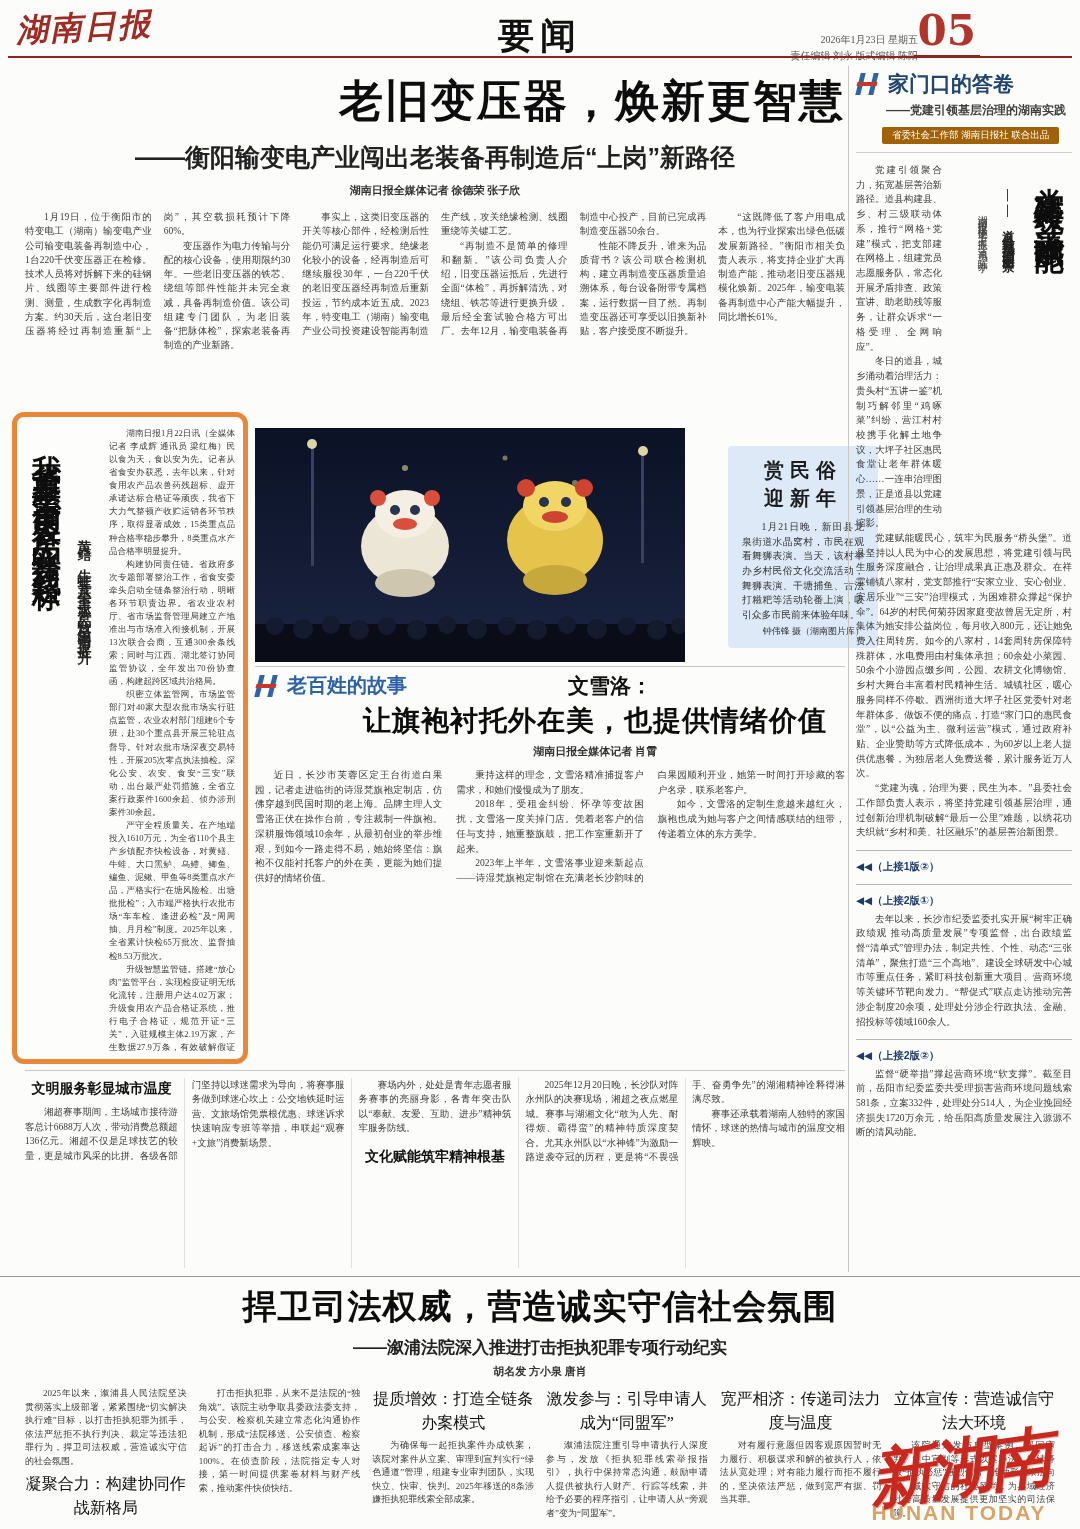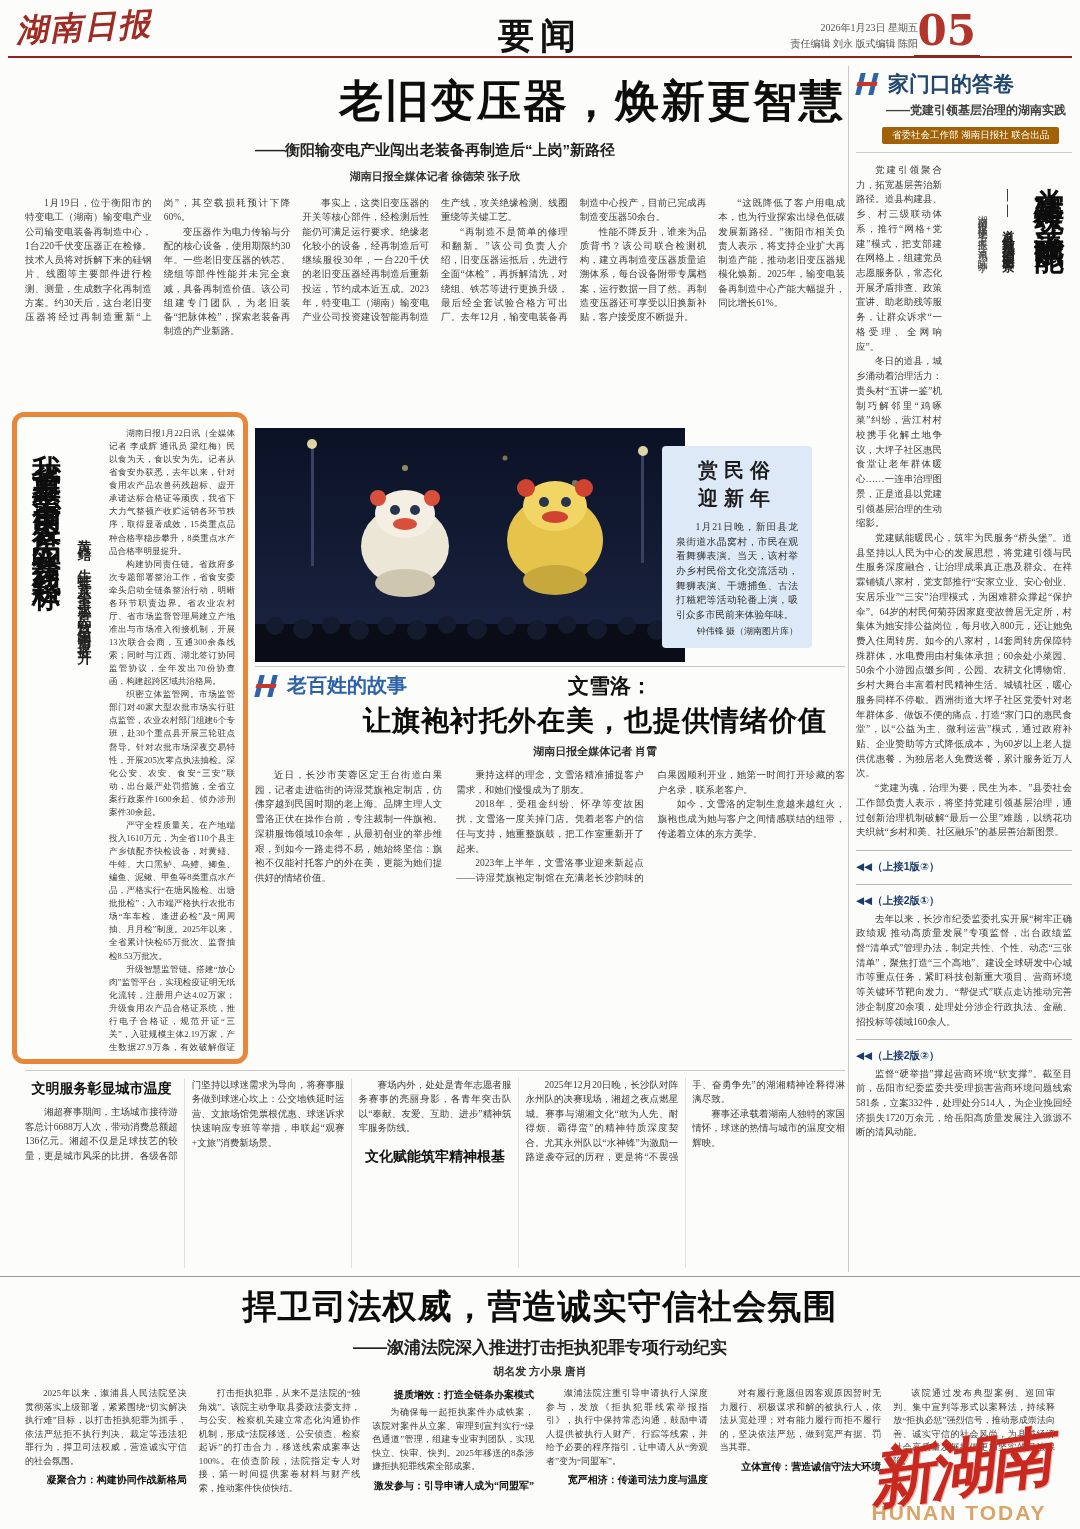--- a/index.html
+++ b/index.html
@@ -3,46 +3,46 @@
 <meta charset="utf-8">
 <style>
   html,body{margin:0;padding:0;background:#e8e6e2;}
   #paper{position:relative;width:1080px;height:1529px;margin:0 auto;background:#fcfcfa;
          font-family:"Liberation Serif","DejaVu Serif",serif;color:#222;overflow:hidden;}
   
   .masthead{position:absolute;left:16px;top:6px;font-size:32px;font-weight:bold;font-style:italic;
             color:#9e2c24;transform:rotate(-3deg);letter-spacing:2px;}
   .section-title{position:absolute;left:0;right:0;top:12px;text-align:center;font-size:36px;
             font-weight:900;letter-spacing:6px;font-family:"Liberation Serif",serif;color:#111;}
-  .dateblock{position:absolute;right:162px;top:20px;text-align:right;font-size:10px;color:#555;line-height:1.6;}
+  .dateblock{position:absolute;right:162px;top:32px;text-align:right;font-size:10px;color:#555;line-height:1.6;}
   .pagenum{position:absolute;right:100px;top:6px;font-size:42px;font-weight:bold;color:#b2352b;
            font-family:"DejaVu Serif",serif;border-bottom:2px solid #8e2420;padding:0 4px;}
   .header-rule{position:absolute;left:8px;right:8px;top:56px;height:2px;background:#8e2420;}
   
   .hl{font-family:"Liberation Sans","DejaVu Sans",sans-serif;}
   .body-txt p{margin:0;text-indent:2em;text-align:justify;}
   .divider{position:absolute;background:#c9c7c2;}
   
   #lead{position:absolute;left:25px;top:66px;width:820px;height:352px;}
   #lead .h1{text-align:right;font-size:44px;font-weight:900;letter-spacing:2px;color:#0d0d0d;margin-top:6px;}
-  #lead .h2{text-align:center;font-size:15px;font-weight:bold;color:#222;margin-top:10px;}
+  #lead .h2{text-align:center;font-size:25px;font-weight:bold;color:#222;margin-top:10px;}
   #lead .by{text-align:center;font-size:11px;font-weight:bold;color:#333;margin-top:9px;}
   #lead .cols{margin-top:12px;height:228px;column-count:6;column-gap:12px;font-size:9.5px;line-height:1.5;color:#3a3a3a;overflow:hidden;}
   
   #hl-box{position:absolute;left:12px;top:412px;width:236px;height:652px;border:5px solid #e8873a;
           border-radius:12px;background:#fdfdfb;box-sizing:border-box;}
   #hl-title{position:absolute;left:10px;top:14px;bottom:10px;writing-mode:vertical-rl;
             font-size:29px;font-weight:900;letter-spacing:8px;color:#0e0e0e;}
   #hl-sub{position:absolute;left:58px;top:112px;writing-mode:vertical-rl;font-size:14px;
           font-weight:bold;color:#222;letter-spacing:5px;}
   #hl-body{position:absolute;left:92px;right:8px;top:10px;bottom:8px;font-size:8.6px;line-height:1.52;
            color:#3a3a3a;overflow:hidden;}
   
   #photo{position:absolute;left:255px;top:428px;width:430px;height:234px;background:#0a0e1c;overflow:hidden;}
-  #caption{position:absolute;left:662px;top:446px;width:150px;height:202px;background:#dde9f6;
+  #caption{position:absolute;left:728px;top:446px;width:150px;height:202px;background:#dde9f6;
            border-radius:4px;padding:10px 14px 8px;box-sizing:border-box;}
   #caption .cap-t{text-align:center;font-size:20px;font-weight:900;letter-spacing:6px;color:#1c1c1c;line-height:1.4;}
   #caption .cap-x{margin-top:8px;font-size:9.8px;line-height:1.5;text-align:justify;color:#333;text-indent:2em;}
   #caption .cap-c{margin-top:2px;font-size:9px;text-align:right;color:#333;}
   
   #stories{position:absolute;left:255px;top:672px;width:590px;height:392px;}
   .sec-label{display:flex;align-items:center;gap:6px;font-size:20px;font-weight:900;color:#2d62a8;}
   #stories .kicker{position:absolute;left:120px;right:0;top:0;text-align:center;font-size:21px;font-weight:900;color:#111;}
   #stories .h1{position:absolute;left:90px;right:0;top:30px;text-align:center;font-size:28px;font-weight:900;color:#0d0d0d;letter-spacing:1px;}
   #stories .by{position:absolute;left:90px;right:0;top:72px;text-align:center;font-size:11px;font-weight:bold;color:#333;}
@@ -72,21 +72,21 @@
   #bottomleft{position:absolute;left:25px;top:1078px;width:820px;height:190px;column-count:5;column-gap:14px;
               column-rule:1px solid #e2e0db;font-size:9.5px;line-height:1.52;color:#3a3a3a;overflow:hidden;}
   #bottomleft h4{margin:0 0 6px;text-align:center;font-size:14px;font-weight:900;color:#111;column-span:none;}
   #bottomleft h4.second{margin-top:10px;}
   
   #bottom{position:absolute;left:25px;top:1284px;width:1030px;height:240px;}
   #bottom .h1{text-align:center;font-size:34px;font-weight:900;color:#0d0d0d;letter-spacing:1px;}
   #bottom .h2{text-align:center;font-size:17px;font-weight:bold;margin-top:6px;color:#222;}
   #bottom .by{text-align:center;font-size:11px;font-weight:bold;margin-top:5px;color:#333;}
   #bottom .cols{margin-top:8px;height:148px;column-count:6;column-gap:12px;font-size:9px;line-height:1.5;color:#3a3a3a;overflow:hidden;}
-  #bottom .cols h5{margin:4px 0;font-size:10px;font-weight:700;color:#111;text-align:right;}
+  #bottom .cols h5{margin:4px 0;font-size:16px;font-weight:400;color:#111;text-align:center;}
   
   #hunan-today{position:absolute;right:6px;bottom:4px;width:230px;text-align:center;z-index:5;}
   #hunan-today .cn{font-size:64px;font-weight:900;font-style:italic;color:#c8281e;transform:rotate(-8deg);
                    letter-spacing:-4px;line-height:1;text-shadow:1px 1px 0 rgba(200,40,30,.35);}
   #hunan-today .en{font-size:21px;font-weight:bold;color:#d9a468;letter-spacing:2px;font-family:"Liberation Sans",sans-serif;}
 </style>
 </head>
 <body>
 
 <div id="paper">

